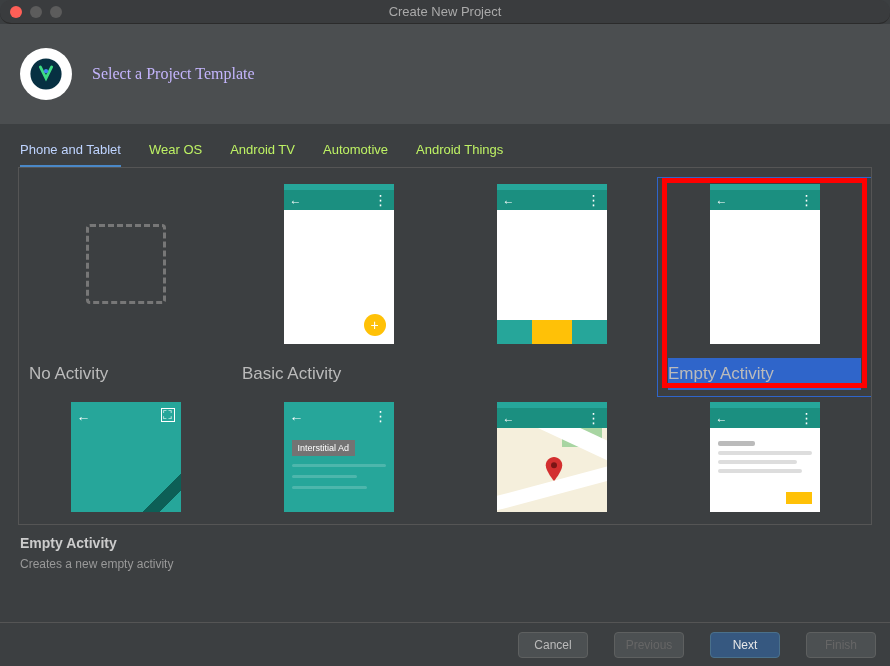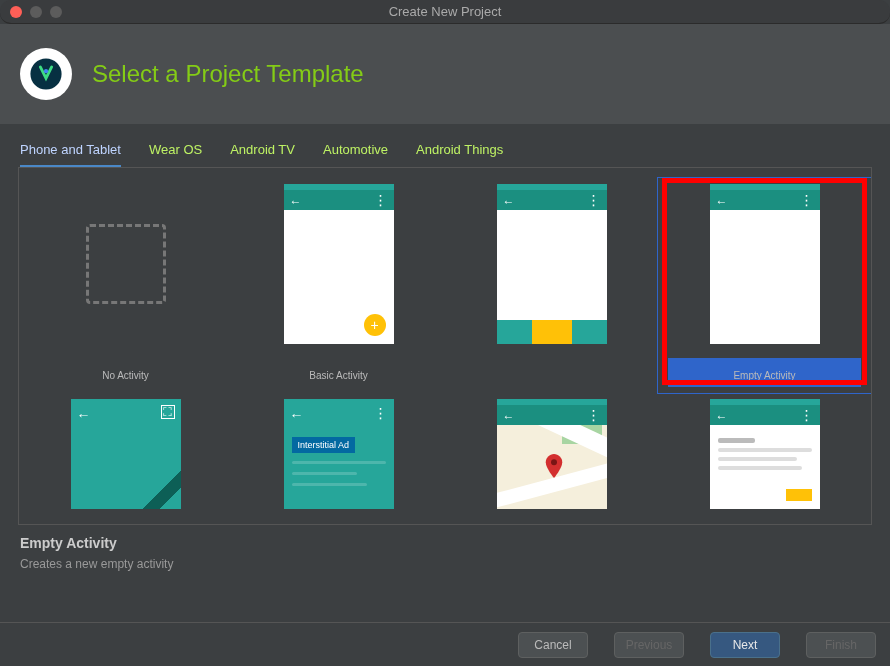--- a/index.html
+++ b/index.html
@@ -47,23 +47,24 @@
   }
   .as-logo {
     width: 52px; height: 52px;
     border-radius: 50%;
     background: #fff;
     display: flex;
     align-items: center;
     justify-content: center;
   }
   .header-title {
-    font-size: 24px;
-    color: #84cc16;
+    font-size: 16px;
+    color: #c4b5fd;
     font-weight: 400;
+    font-family: Liberation Serif, serif;
   }
   .tabs-row {
     display: flex;
     gap: 28px;
     padding: 18px 20px 0 20px;
   }
   .tab {
     font-size: 13px;
     color: #bef264;
     padding-bottom: 8px;
@@ -117,24 +118,24 @@
     justify-content: space-between;
     padding: 0 6px;
     color: #fff;
     font-size: 12px;
   }
   .statusbar {
     height: 6px;
     background: #26a69a;
   }
   .cell-label {
-    font-size: 10px;
+    font-size: 17px;
     color: #bbbbbb;
-    text-align: center;
-    margin-top: 6px;
+    text-align: left;
+    margin-top: 0;
   }
   .cell.selected .cell-label-wrap {
     background: #2f65ca;
     color: #fff;
   }
   .cell-label-wrap {
     width: 100%;
     text-align: center;
     padding: 6px 0;
   }
@@ -172,21 +173,21 @@
   .row2 .thumb { height: 110px; margin-bottom: 0; }
   .fs-thumb { background:#26a69a; position:relative; overflow:hidden;}
   .fs-diag {
     position:absolute; left:-30px; top:0; width:200%; height:200%;
     background: linear-gradient(135deg, transparent 48%, #0d5f56 48%, #0d5f56 52%, transparent 52%);
   }
   .fs-back { position:absolute; top:6px; left:6px; color:#fff; font-size:14px;}
   .fs-icon { position:absolute; top:6px; right:6px; color:#fff; font-size:12px; border:1px solid #fff; width:14px;height:14px; display:flex;align-items:center;justify-content:center;}
   .ad-thumb { background:#26a69a; position:relative; padding:8px;}
   .ad-label {
-    background:#0369a1; color:#fff; font-size:9px; padding:3px 6px;
+    background:#737373; color:#fff; font-size:9px; padding:3px 6px;
     display:inline-block; margin-top:30px;
   }
   .ad-line { height:3px; background:#4db6ac; margin-top:8px; border-radius:2px;}
   .map-thumb { background:#f5efdc; position:relative; overflow:hidden;}
   .map-road { position:absolute; background:#fff; }
   .map-road.r1 { width:200%; height:18px; top:30px; left:-20px; transform:rotate(25deg);}
   .map-road.r2 { width:200%; height:14px; top:70px; left:-20px; transform:rotate(-15deg);}
   .map-park { position:absolute; width:40px;height:30px; background:#a8d5a2; top:15px; right:5px;}
   .map-pin { position:absolute; top:55px; left:48px; color:#d32f2f; font-size:20px;}
   .scroll-thumb { background:#fff; position:relative; padding:8px 8px;}

